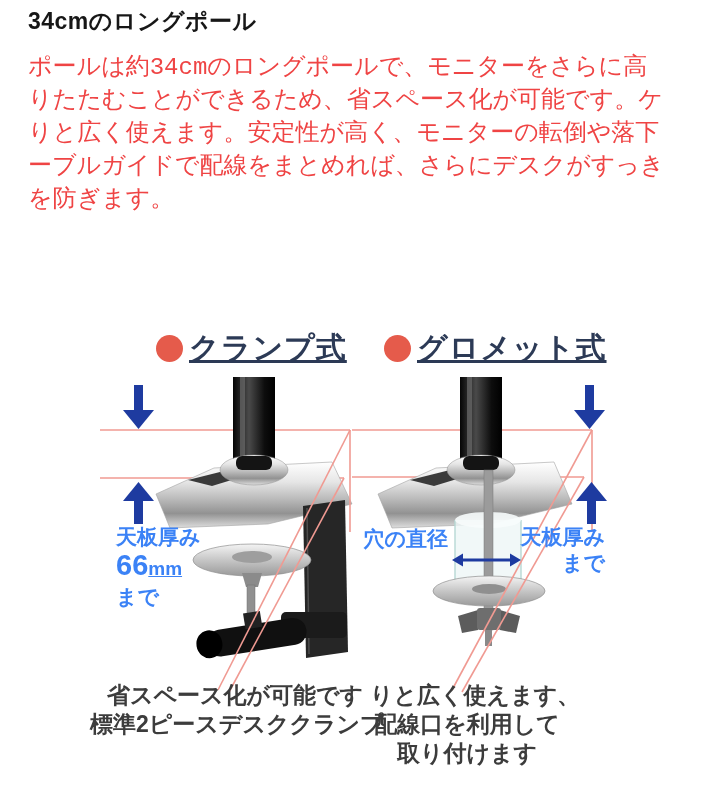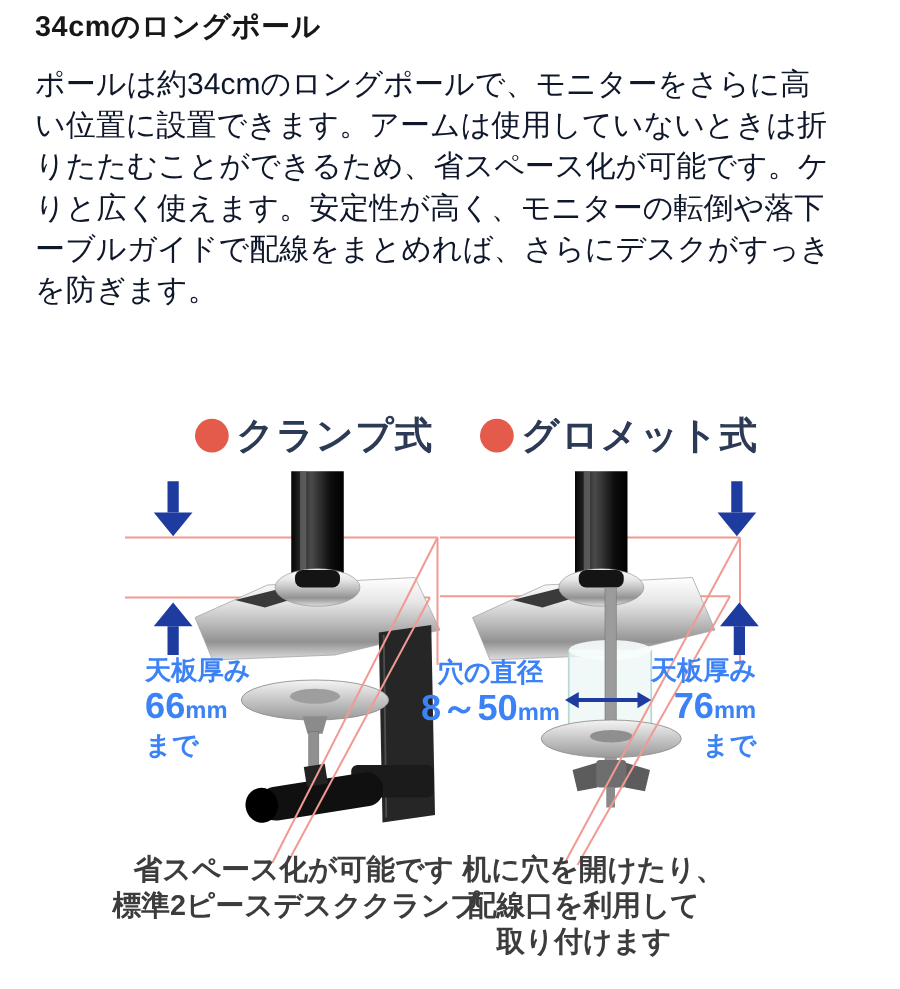--- a/index.html
+++ b/index.html
@@ -11,43 +11,44 @@
     color:#1c1c1c;
     border-radius:20px;
   }
   .heading {
     position:absolute; left:28px; top:6px;
     font-size:23px; font-weight:bold; color:#171717;
     letter-spacing:0.5px; white-space:nowrap;
   }
   .para {
     position:absolute; left:28px; top:51px; width:676px;
-    font-size:24px; line-height:33px; color:#0f172a;
+    font-size:24px; line-height:33px; color:#ef4444;font-family:Liberation Mono, monospace;
   }
   .para .pline { white-space:nowrap; }
 
   .figure { position:absolute; left:0; top:0; width:720px; height:791px; }
   .figure-svg { position:absolute; left:90px; top:370px; width:540px; height:330px; }
 
   .type-label {
     position:absolute; top:328px; display:flex; align-items:center;
     font-size:30px; font-weight:bold; color:#2c3a56; white-space:nowrap;
     letter-spacing:1px;
+    text-decoration:underline;
   }
   .type-label .bullet {
     width:27px; height:27px; border-radius:50%;
     background:#e55b4b; margin-right:6px; flex:0 0 auto;
   }
   .label-clamp { left:156px; }
   .label-grommet { left:384px; }
 
   .ann { position:absolute; font-weight:bold; color:#3b82f6; white-space:nowrap; }
   .ann .t { font-size:21px; line-height:26px; }
   .ann .v { font-size:29px; line-height:31px; }
-  .ann .v .unit { font-size:19px; }
+  .ann .v .unit { font-size:19px;text-decoration:underline; }
   .ann-left  { left:116px; top:524px; text-align:left; }
   .ann-hole  { right:272px; top:526px; text-align:center; }
   .ann-right { right:115px; top:524px; text-align:right; }
 
   .caption {
     position:absolute; top:681px; text-align:center;
     font-size:23px; line-height:29px; font-weight:600; color:#3c3c3c;
     z-index:3;
   }
   .caption div { white-space:nowrap; }
@@ -56,21 +57,20 @@
 </style>
 </head>
 <body>
 
 <div class="screen">
 
   <div class="heading">34cmのロングポール</div>
 
   <div class="para">
     <div class="pline">ポールは約34cmのロングポールで、モニターをさらに高</div>
-    <div class="pline">い位置に設置できます。アームは使用していないときは折</div>
     <div class="pline">りたたむことができるため、省スペース化が可能です。ケ</div>
     <div class="pline">りと広く使えます。安定性が高く、モニターの転倒や落下</div>
     <div class="pline">ーブルガイドで配線をまとめれば、さらにデスクがすっき</div>
     <div class="pline">を防ぎます。</div>
   </div>
 
   <div class="figure">
 
     <svg class="figure-svg" viewBox="90 370 540 330">
       <defs>
@@ -194,33 +194,31 @@
     </div>
 
     <div class="ann ann-left">
       <div class="t">天板厚み</div>
       <div class="v"><span>66</span><span class="unit">mm</span></div>
       <div class="t">まで</div>
     </div>
 
     <div class="ann ann-hole">
       <div class="t">穴の直径</div>
-      <div class="v"><span>8～50</span><span class="unit">mm</span></div>
     </div>
 
     <div class="ann ann-right">
       <div class="t">天板厚み</div>
-      <div class="v"><span>76</span><span class="unit">mm</span></div>
       <div class="t">まで</div>
     </div>
 
     <div class="caption caption-left">
       <div>省スペース化が可能です</div>
       <div>標準2ピースデスククランプ</div>
     </div>
     <div class="caption caption-right">
-      <div>机に穴を開けたり、</div>
+      <div>りと広く使えます、</div>
       <div>配線口を利用して</div>
       <div>取り付けます</div>
     </div>
 
   </div>
 </div>
 
 </body></html>

